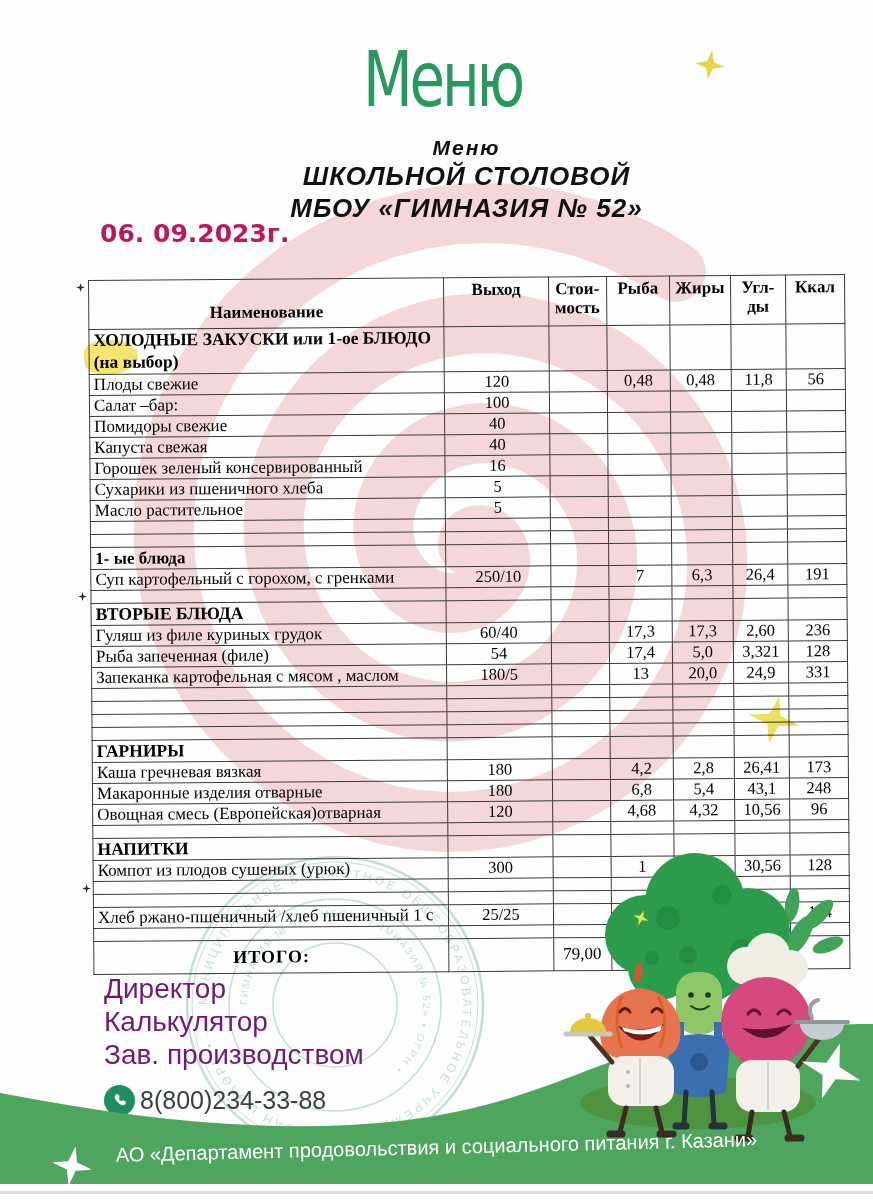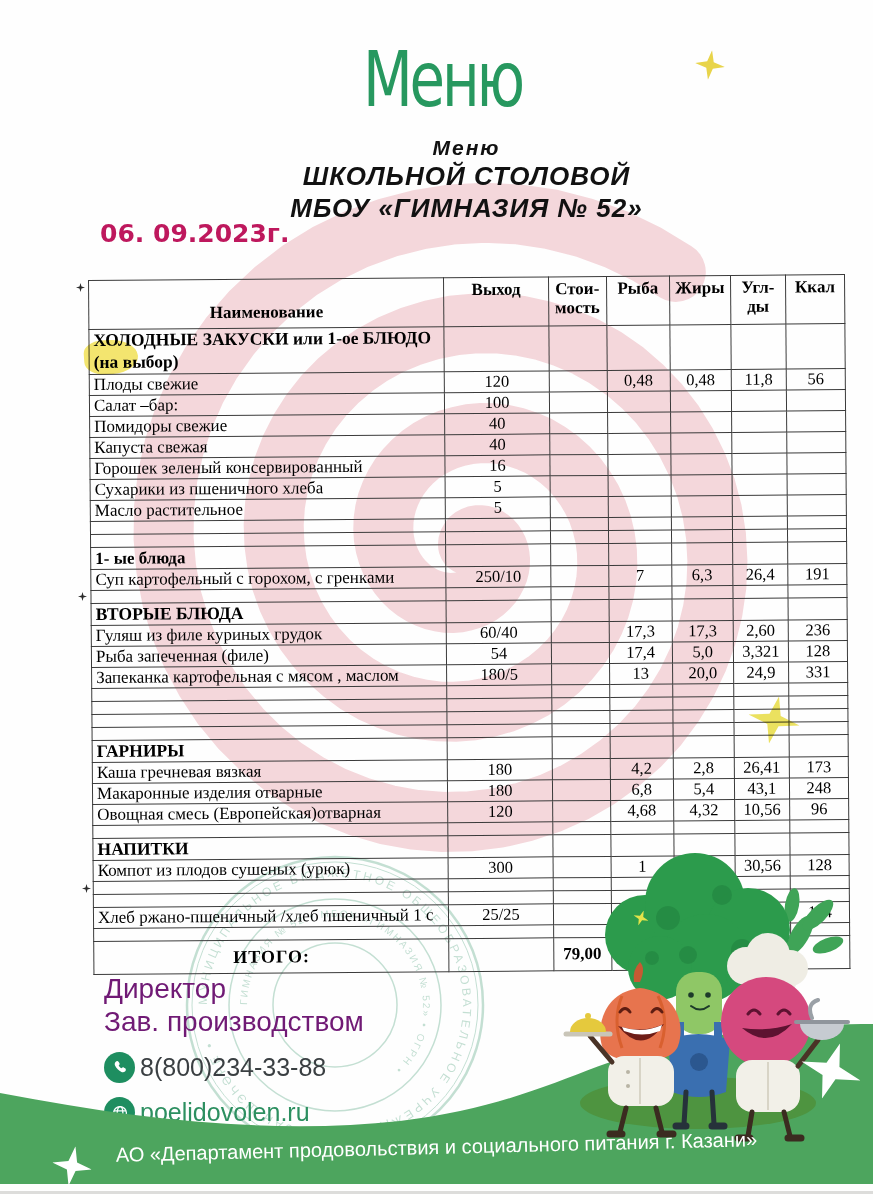--- a/index.html
+++ b/index.html
@@ -40,21 +40,21 @@
   td.c-num{font-size:16.5px;text-align:center;}
   .row-item td{height:20px;}
   .row-empty td{height:12px;}
   .row-section td,.row-subsection td{height:21px;}
   .row-section .c-name{font-weight:bold;font-size:17.5px;}
   .row-subsection .c-name{font-weight:bold;padding-left:38px;}
   .row-section-tall td{height:44px;vertical-align:middle;}
   .row-section-tall .c-name{font-weight:bold;font-size:17.5px;line-height:1.25;}
   .row-itogo td{height:32px;}
   .row-itogo .c-name{font-weight:bold;text-align:center;font-size:18px;letter-spacing:1px;}
-  .row-itogo .c-num{font-weight:bold;font-size:17px;}
+  .row-itogo .c-num{font-weight:normal;font-size:17px;}
   
   #contacts{position:absolute;left:104px;top:972px;z-index:5;font-family:"Liberation Sans",sans-serif;}
   .role-line{font-size:28px;color:#701a75;line-height:33px;}
   .contact-row{display:flex;align-items:center;margin-top:14px;}
   .icon-circle{width:31px;height:31px;border-radius:50%;background:#1e8e60;display:flex;align-items:center;justify-content:center;flex:0 0 31px;}
   .contact-label{margin-left:5px;font-size:25px;color:#3a3f42;}
   #website-label{color:#2c8f60;}
   #banner-text{position:absolute;left:0;top:1136px;width:873px;text-align:center;z-index:7;
     font-family:"Liberation Sans",sans-serif;font-size:20px;color:#ffffff;transform:rotate(-1.4deg);}
 </style>
@@ -506,20 +506,21 @@
     <path d="M738,1138 l12,0 M788,1138 l13,0" stroke="#3b2b20" stroke-width="7" stroke-linecap="round"></path>
   </g>
 </svg>
 
 <div class="star4" id="sparkle-broccoli"></div>
 <div class="star4" id="sparkle-white-right"></div>
 <div class="star4" id="sparkle-white-left"></div>
 
 <div id="contacts">
   <div class="role-line">Директор</div>
+  <div class="role-line">Калькулятор</div>
   <div class="role-line">Зав. производством</div>
   <div class="contact-row">
     <span class="icon-circle">
       <svg width="19" height="19" viewBox="0 0 28 28">
           <path fill="#ffffff" d="M8.5,5.5 C9.8,4.2 11.8,4.3 12.8,5.8 L13.8,7.4 C14.5,8.5 14.2,9.8 13.3,10.7 L12.8,11.2 C13.6,13 15,14.4 16.8,15.2 L17.3,14.7 C18.2,13.8 19.5,13.5 20.6,14.2 L22.2,15.2 C23.7,16.2 23.8,18.2 22.5,19.5 C21,21 18.8,21.5 16.9,20.6 C13,18.8 9.2,15 7.4,11.1 C6.5,9.2 7,7 8.5,5.5 Z"></path>
         </svg>
     </span>
     <span class="contact-label">8(800)234-33-88</span>
   </div>
   <div class="contact-row">

